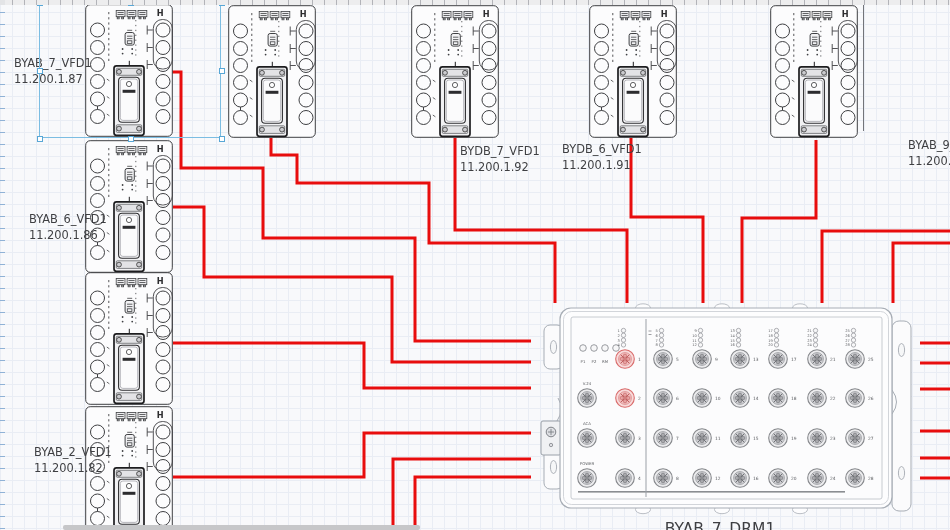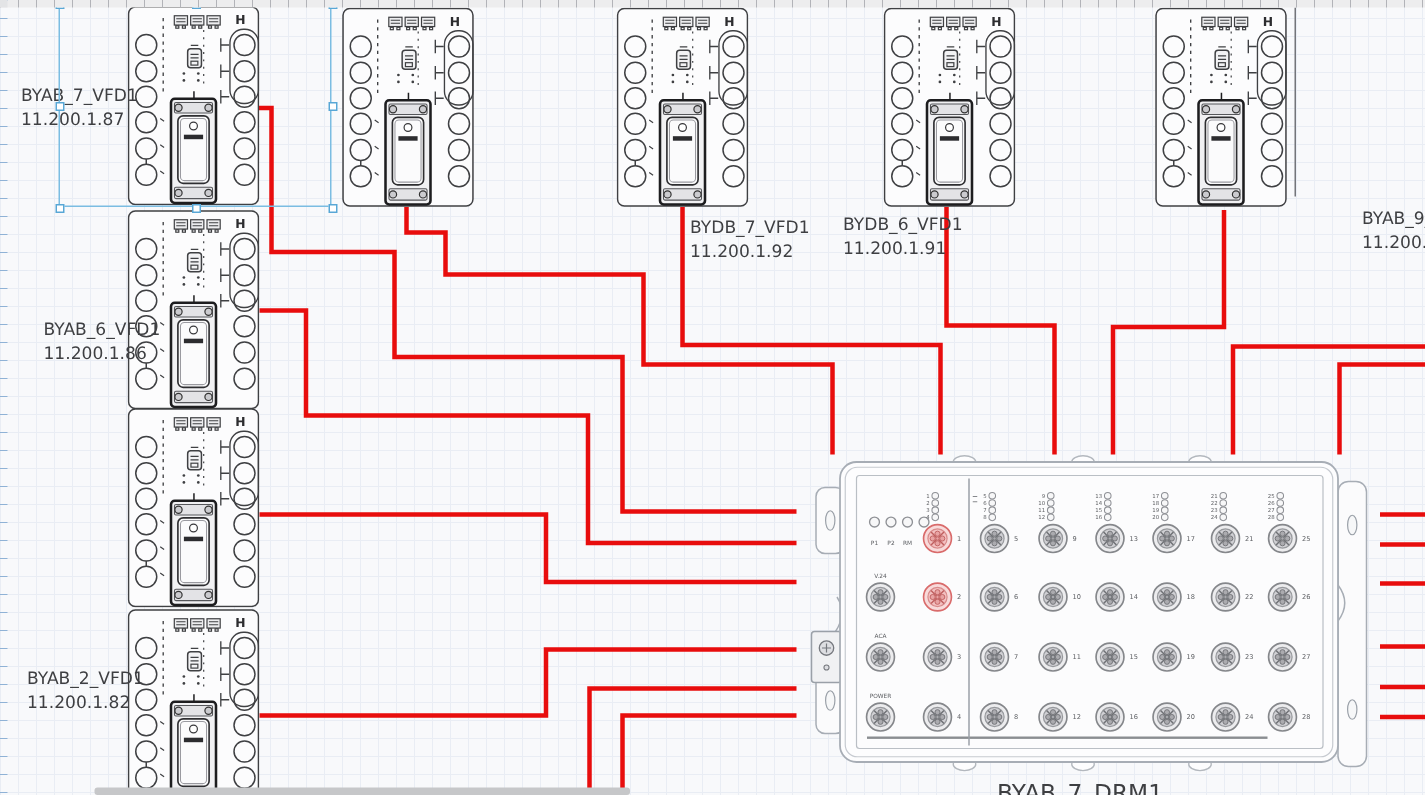--- a/index.html
+++ b/index.html
@@ -303,21 +303,21 @@
             <circle cx="34" cy="124.6" r="2.4" fill="#cbcbcf" stroke="#333" stroke-width="0.8"></circle>
             <circle cx="54" cy="124.6" r="2.4" fill="#cbcbcf" stroke="#333" stroke-width="0.8"></circle>
             <rect x="33.6" y="73.2" width="20.8" height="45" rx="3.5" fill="#fbfbfc" stroke="#2e2e31" stroke-width="1.1"></rect>
             <rect x="35.3" y="75" width="17.4" height="41.4" rx="2.6" stroke="#9a9aa0" stroke-width="0.7"></rect>
             <circle cx="44" cy="80" r="2.6" stroke="#38383b" stroke-width="0.8" fill="#ffffff"></circle>
             <rect x="37.6" y="85.8" width="12.8" height="3" fill="#2c2c2f" stroke="none"></rect>
           </g>
           <text x="71.8" y="12.2" font-size="8.2" font-weight="bold" fill="#2c2c2f">H</text>
         </svg>
       </div>
-      <div class="dev-label" style="left: 18px; top: 444px;">
+      <div class="dev-label" style="left: 34px; top: 444px;">
         <div>BYAB_2_VFD1</div>
         <div>11.200.1.82</div>
       </div>
       <div class="vfd" style="left: 228px; top: 5px;">
         <svg width="88" height="133" viewBox="0 0 88 133">
           <g fill="none" stroke="#3f4043" stroke-width="1">
             <rect x="0.7" y="0.7" width="86.6" height="131.6" rx="4.5" fill="#fcfcfd"></rect>
             <circle cx="12.5" cy="26" r="7"></circle>
             <circle cx="12.5" cy="43.5" r="7"></circle>
             <circle cx="12.5" cy="60.5" r="7"></circle>

